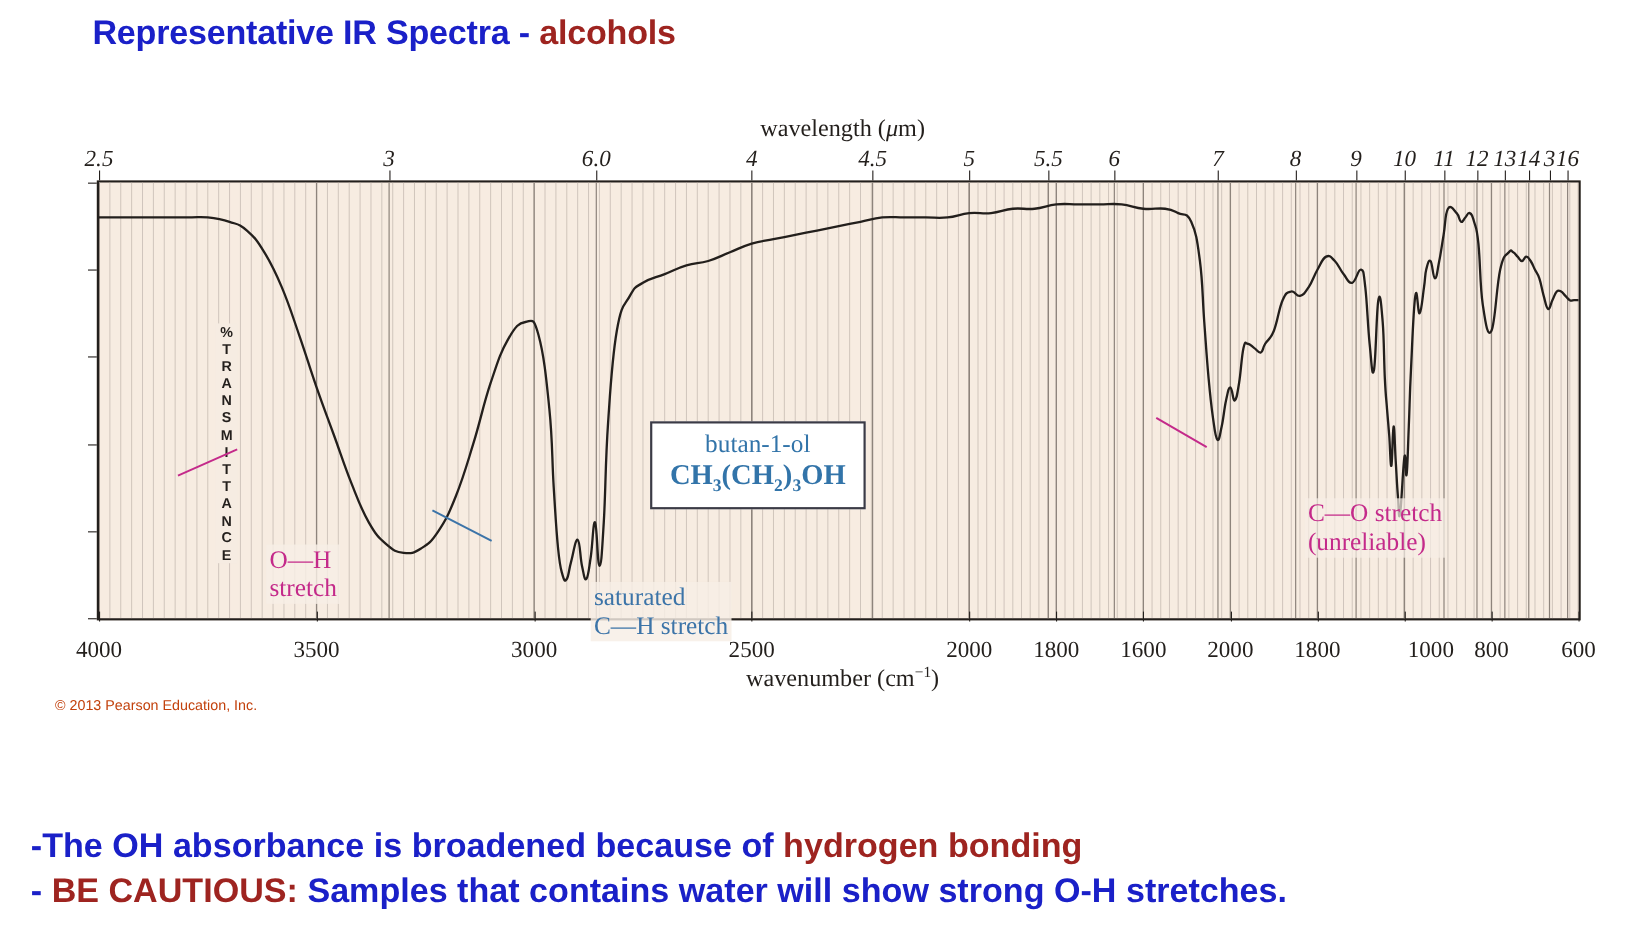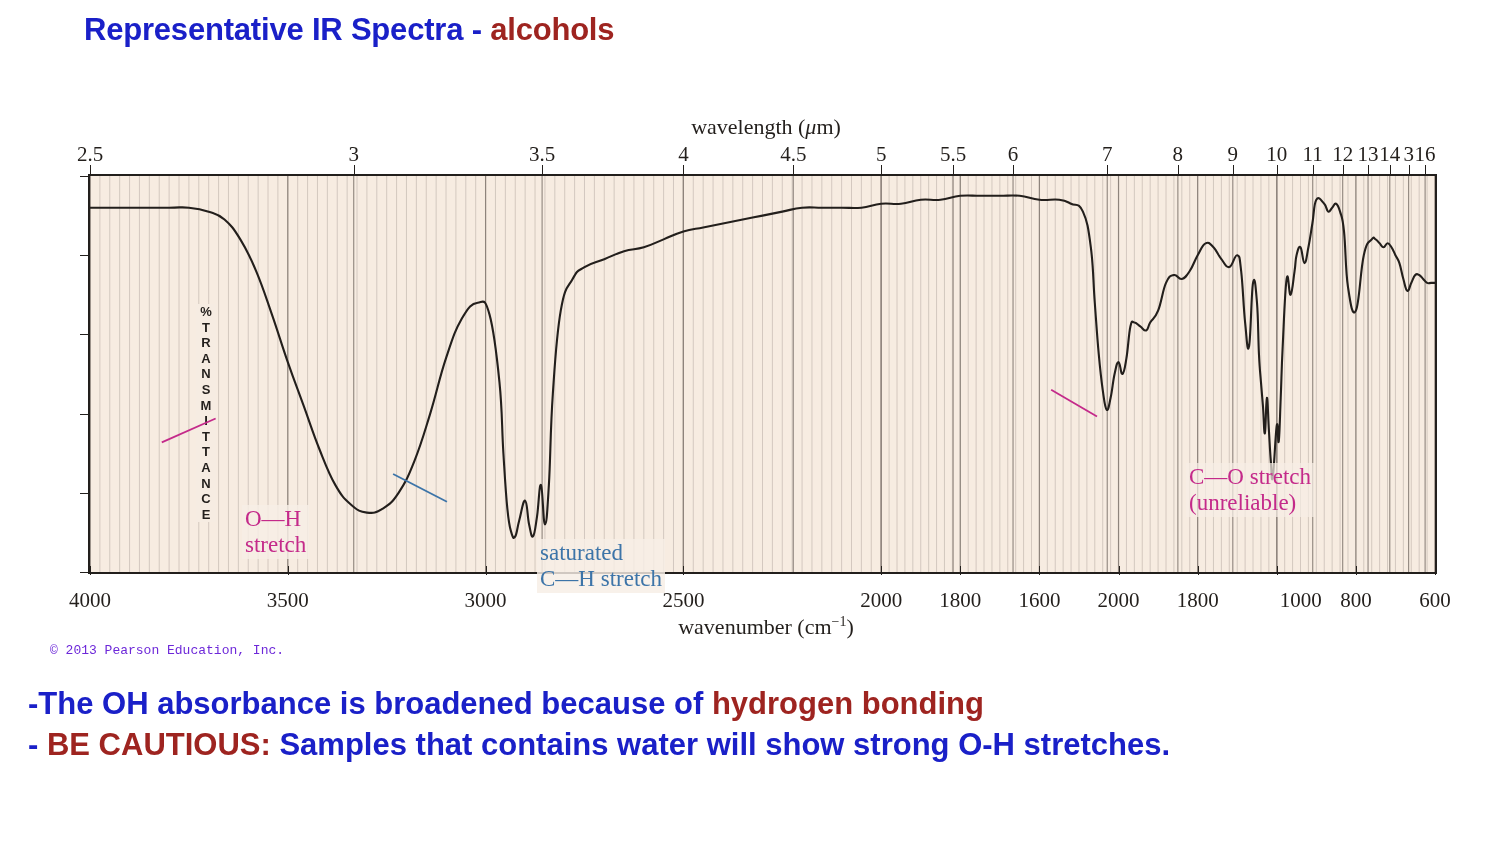--- a/index.html
+++ b/index.html
@@ -12,36 +12,36 @@
   #slide-title{
     position:absolute;left:84px;top:12px;
     font-size:31px;font-weight:bold;letter-spacing:-0.2px;
     white-space:nowrap;
   }
   #slide-title .t-main{color:#1a20c8;}
   #slide-title .t-dash{color:#1a20c8;}
   #slide-title .t-accent{color:#9e2420;}
 
   
-  #figure{position:absolute;left:0;top:106px;width:1317px;height:560px;padding-left:36px;}
+  #figure{position:absolute;left:0;top:96px;width:1317px;height:560px;padding-left:36px;}
 
   #plot-frame{
     position:absolute;left:88px;top:68px;width:1349px;height:400px;
     border:2px solid #221f1c;background:#f7ece1;box-sizing:border-box;
   }
   #grid-svg{position:absolute;left:0;top:0;width:100%;height:100%;}
   #trace-svg{position:absolute;left:0;top:0;width:100%;height:100%;}
 
   
   .tick-lbl{
     position:absolute;font-family:"Liberation Serif",serif;
     font-size:21px;color:#231f1c;transform:translateX(-50%);
     white-space:nowrap;
   }
-  .top-tick{top:36px;}
+  .top-tick{top:36px;font-style:italic;}
   .bot-tick{top:482px;}
   .tick-mark-top{position:absolute;top:59px;width:1px;height:9px;background:#231f1c;}
   .tick-mark-bot{position:absolute;top:460px;width:1px;height:9px;background:#231f1c;}
 
   .ylbl{
     position:absolute;font-family:"Liberation Serif",serif;
     font-size:22px;color:#231f1c;text-align:right;width:60px;
     right:1421px;transform:translateY(-50%);
   }
   .ytick-mark{position:absolute;left:80px;width:8px;height:1px;background:#231f1c;}
@@ -80,25 +80,25 @@
     background:#ffffff;border:2px solid #3b3b46;
     padding:6px 16px 8px 16px;text-align:center;
     font-family:"Liberation Serif",serif;color:#3274a9;
   }
   #compound-name{font-size:23px;line-height:1.15;}
   #compound-formula{font-size:26px;line-height:1.18;font-weight:bold;}
   #compound-formula .sub{font-size:16px;vertical-align:sub;font-weight:bold;}
 
   #copyright{
     position:absolute;left:50px;top:537px;
-    font-size:13px;color:#6d28d9;font-family:Liberation Mono, monospace;
-  }
-
-  
-  #bullets{position:absolute;left:0;top:683px;width:1495px;}
+    font-size:13px;color:#c2410c;font-family:Liberation Sans, sans-serif;
+  }
+
+  
+  #bullets{position:absolute;left:0;top:748px;width:1495px;}
   .bullet{font-size:31px;font-weight:bold;white-space:nowrap;line-height:1.33;}
   .b-blue{color:#1a20c8;}
   .b-red{color:#9e2420;}
   #bullet-1{padding-left:28px;}
   #bullet-2{padding-left:28px;}
 </style>
 </head>
 <body>
 
 <div id="slide-title">
@@ -325,36 +325,40 @@
     <div class="anno anno-blue" id="anno-ch">
       <div>saturated</div>
       <div>C—H stretch</div>
     </div>
 
     <div class="anno anno-magenta" id="anno-co">
       <div>C—O stretch</div>
       <div>(unreliable)</div>
     </div>
 
+    <div id="compound-box">
+      <div id="compound-name">butan-1-ol</div>
+      <div id="compound-formula">CH<span class="sub">3</span>(CH<span class="sub">2</span>)<span class="sub">3</span>OH</div>
+    </div>
 
     <svg style="position:absolute;left:0;top:0;width:100%;height:100%;pointer-events:none;" viewBox="0 0 1349 400" preserveAspectRatio="none">
       <line x1="72" y1="269" x2="126" y2="245" stroke="#c42a8a" stroke-width="1.8" vector-effect="non-scaling-stroke"></line>
       <line x1="304" y1="301" x2="358" y2="329" stroke="#3c74a8" stroke-width="1.8" vector-effect="non-scaling-stroke"></line>
       <line x1="964" y1="216" x2="1010" y2="243" stroke="#c42a8a" stroke-width="1.8" vector-effect="non-scaling-stroke"></line>
     </svg>
   </div>
 
   <div id="axis-bot-title">wavenumber (cm<span class="sup">−1</span>)</div>
 
   <div id="copyright">© 2013 Pearson Education, Inc.</div>
 <div class="tick-lbl top-tick" style="left: 90px;">2.5</div>
     <div class="tick-mark-top" style="left: 90px;"></div>
     <div class="tick-lbl top-tick" style="left: 353.725px;">3</div>
     <div class="tick-mark-top" style="left: 353.725px;"></div>
-    <div class="tick-lbl top-tick" style="left: 542.101px;">3.5</div>
+    <div class="tick-lbl top-tick" style="left: 542.101px;">6.0</div>
     <div class="tick-mark-top" style="left: 542.101px;"></div>
     <div class="tick-lbl top-tick" style="left: 683.382px;">4</div>
     <div class="tick-mark-top" style="left: 683.382px;"></div>
     <div class="tick-lbl top-tick" style="left: 793.268px;">4.5</div>
     <div class="tick-mark-top" style="left: 793.268px;"></div>
     <div class="tick-lbl top-tick" style="left: 881.176px;">5</div>
     <div class="tick-mark-top" style="left: 881.176px;"></div>
     <div class="tick-lbl top-tick" style="left: 953.102px;">5.5</div>
     <div class="tick-mark-top" style="left: 953.102px;"></div>
     <div class="tick-lbl top-tick" style="left: 1013.04px;">6</div>

